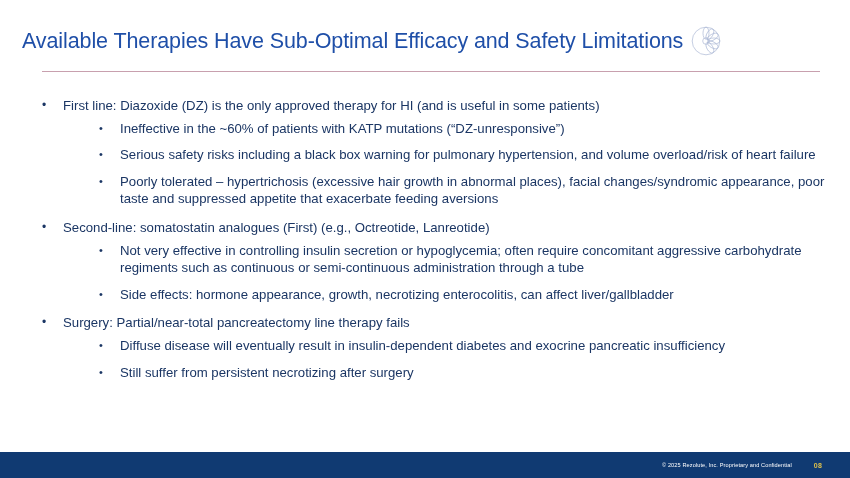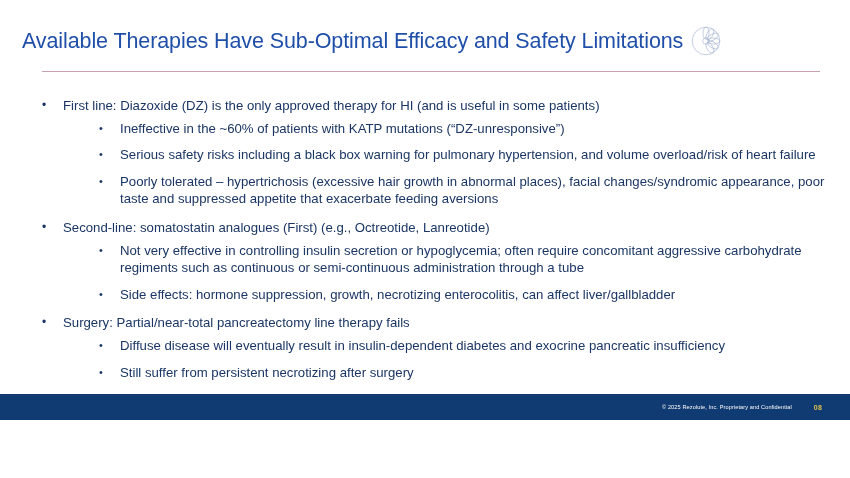--- a/index.html
+++ b/index.html
@@ -10,21 +10,21 @@
   body {
     width: 850px;
     height: 478px;
     font-family: "Liberation Sans", sans-serif;
     -webkit-font-smoothing: antialiased;
     overflow: hidden;
   }
   .slide {
     position: relative;
     width: 850px;
-    height: 420px;
+    height: 478px;
     background: #ffffff;
     box-sizing: border-box;
     padding-left: 8px;
   }
 
   
   .title-row {
     position: absolute;
     left: 22px;
     top: 22px;
@@ -190,21 +190,21 @@
       <span class="txt">Second-line: somatostatin analogues (First) (e.g., Octreotide, Lanreotide)</span>
     </div>
 
     <div class="bullet lvl2">
       <span class="marker">•</span>
       <span class="txt">Not very effective in controlling insulin secretion or hypoglycemia; often require concomitant aggressive carbohydrate regiments such as continuous or semi-continuous administration through a tube</span>
     </div>
 
     <div class="bullet lvl2 spacer-after-sub">
       <span class="marker">•</span>
-      <span class="txt">Side effects: hormone suppression, growth, necrotizing enterocolitis, can affect liver/gallbladder</span>
+      <span class="txt">Side effects: hormone appearance, growth, necrotizing enterocolitis, can affect liver/gallbladder</span>
     </div>
 
     <div class="bullet lvl1">
       <span class="marker">•</span>
       <span class="txt">Surgery: Partial/near-total pancreatectomy line therapy fails</span>
     </div>
 
     <div class="bullet lvl2">
       <span class="marker">•</span>
       <span class="txt">Diffuse disease will eventually result in insulin-dependent diabetes and exocrine pancreatic insufficiency</span>

